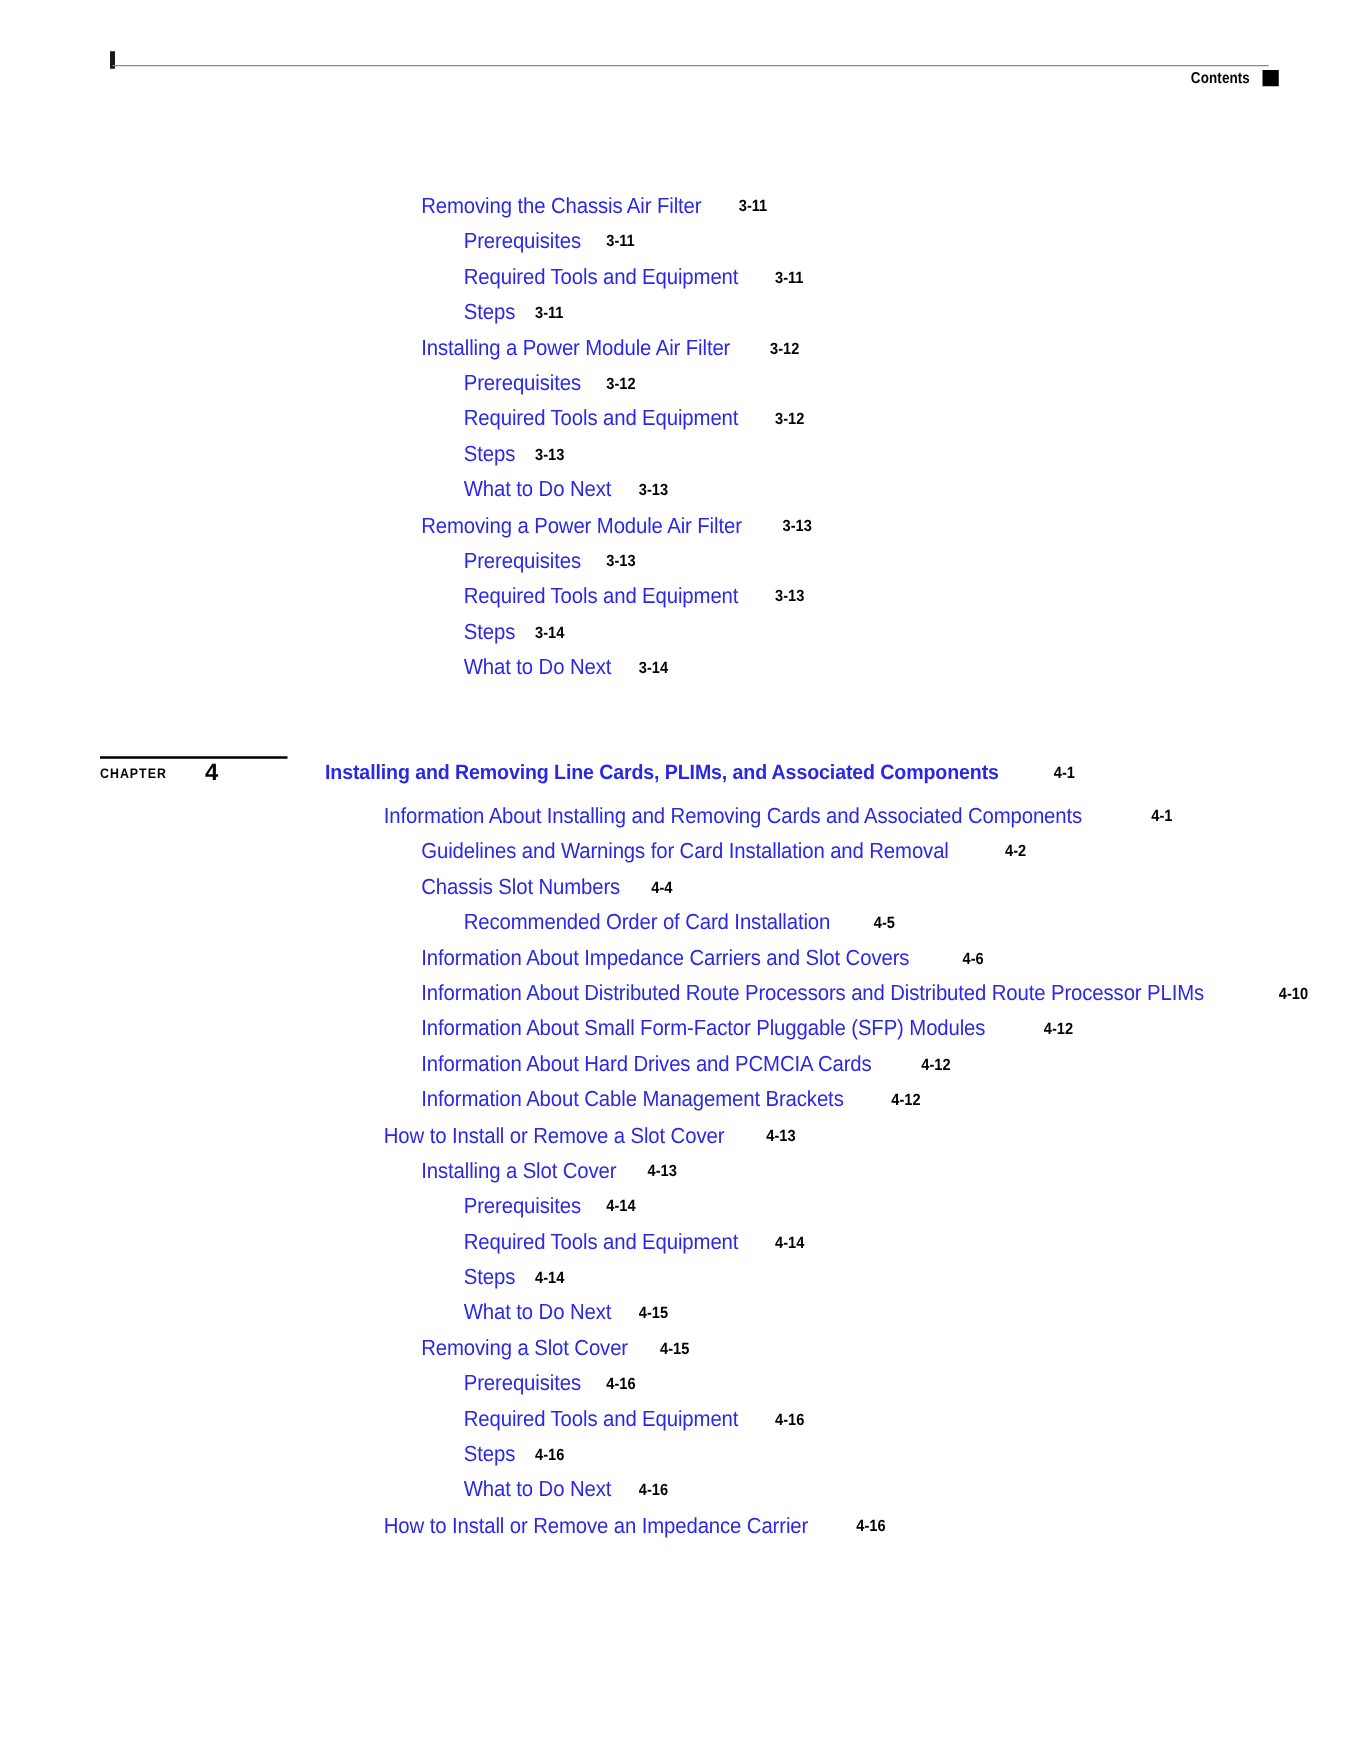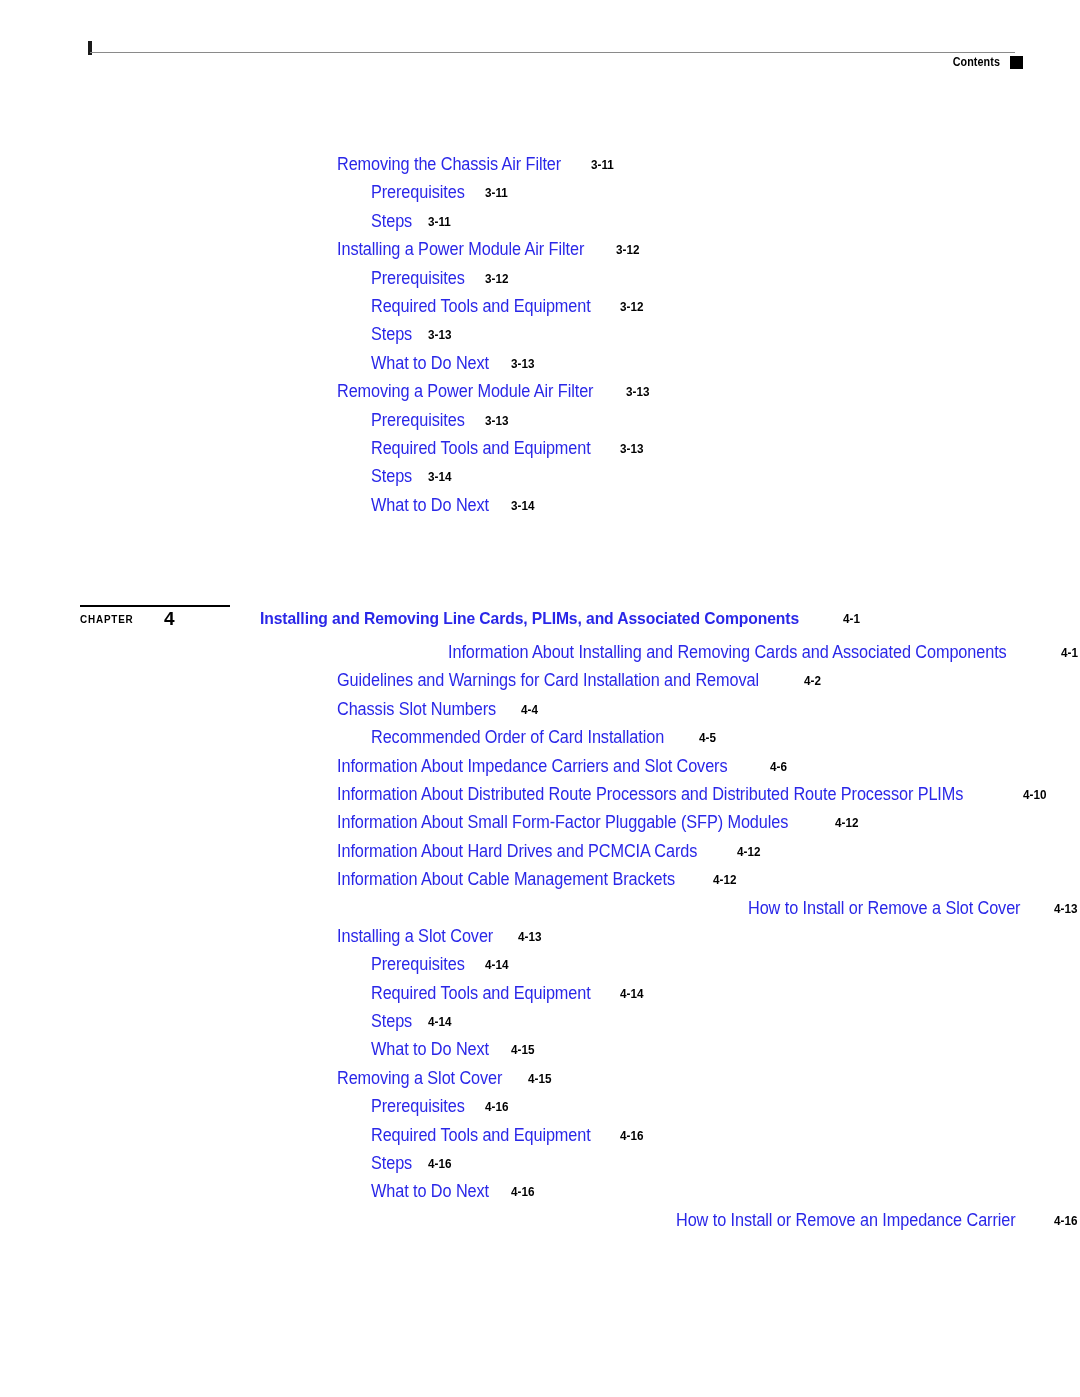--- a/index.html
+++ b/index.html
@@ -99,21 +99,21 @@
     font-size: 13px;
     font-weight: bold;
     display: inline-block;
     transform: scaleX(0.9);
     transform-origin: left center;
     margin-left: 13px;
     vertical-align: 1px;
   }
 
   
-  .lvl1 { padding-left: 283px; text-align: right; }
+  .lvl1 { padding-left: 283px; }
   .lvl2 { padding-left: 313px; }
   .lvl3 { padding-left: 347px; }
 
   
   .chapter-row {
     position: relative;
     height: 46px;
     white-space: nowrap;
   }
   .chapter-marker {
@@ -184,20 +184,21 @@
   <div class="header">
     <div class="header-tick"></div>
     <div class="header-rule"></div>
     <div class="header-label">Contents</div>
     <div class="header-square"></div>
   </div>
 
   <div class="toc" id="toc1">
       <div class="toc-row lvl2"><span class="toc-text">Removing the Chassis Air Filter</span><span class="toc-page">3-11</span></div>
       <div class="toc-row lvl3"><span class="toc-text">Prerequisites</span><span class="toc-page">3-11</span></div>
+      <div class="toc-row lvl3"><span class="toc-text">Required Tools and Equipment</span><span class="toc-page">3-11</span></div>
       <div class="toc-row lvl3"><span class="toc-text">Steps</span><span class="toc-page">3-11</span></div>
       <div class="toc-row lvl2"><span class="toc-text">Installing a Power Module Air Filter</span><span class="toc-page">3-12</span></div>
       <div class="toc-row lvl3"><span class="toc-text">Prerequisites</span><span class="toc-page">3-12</span></div>
       <div class="toc-row lvl3"><span class="toc-text">Required Tools and Equipment</span><span class="toc-page">3-12</span></div>
       <div class="toc-row lvl3"><span class="toc-text">Steps</span><span class="toc-page">3-13</span></div>
       <div class="toc-row lvl3"><span class="toc-text">What to Do Next</span><span class="toc-page">3-13</span></div>
       <div class="toc-row lvl2"><span class="toc-text">Removing a Power Module Air Filter</span><span class="toc-page">3-13</span></div>
       <div class="toc-row lvl3"><span class="toc-text">Prerequisites</span><span class="toc-page">3-13</span></div>
       <div class="toc-row lvl3"><span class="toc-text">Required Tools and Equipment</span><span class="toc-page">3-13</span></div>
       <div class="toc-row lvl3"><span class="toc-text">Steps</span><span class="toc-page">3-14</span></div>

